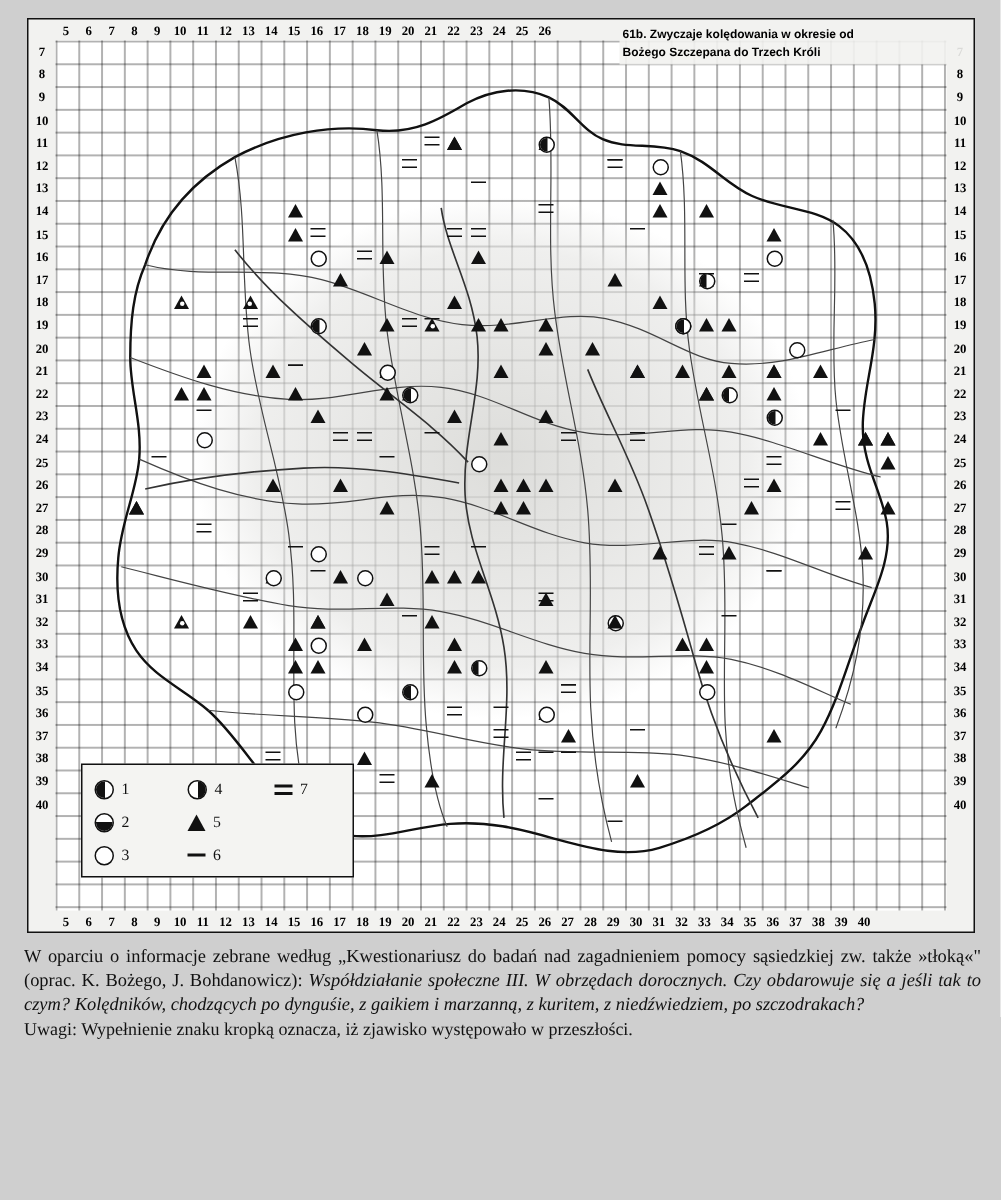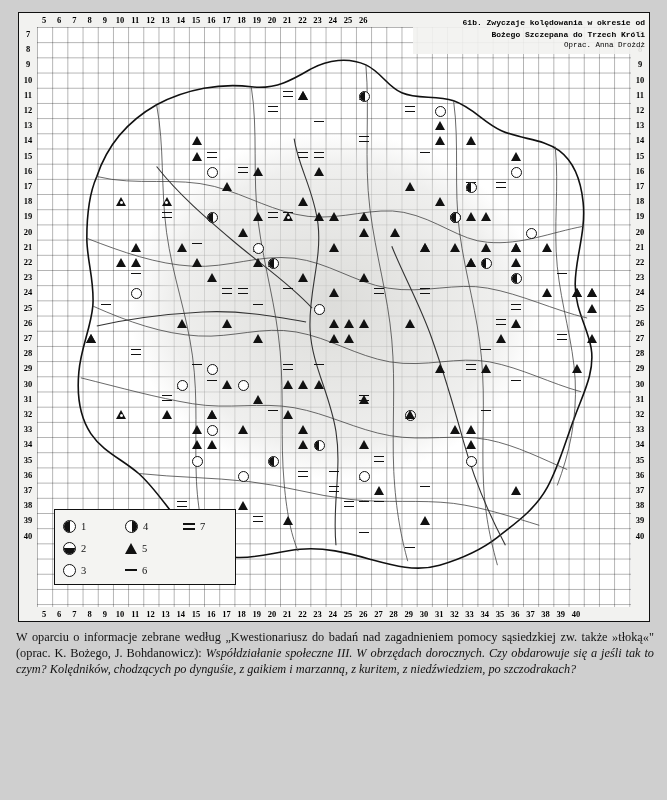--- a/index.html
+++ b/index.html
@@ -52,22 +52,22 @@
   .plot .shade{
     position:absolute;inset:0;
     background:
       radial-gradient(ellipse 46% 40% at 50% 48%, rgba(215,215,212,.85) 0%, rgba(228,228,226,.6) 60%, rgba(244,244,242,0) 75%);
   }
   .outline{position:absolute;inset:0;}
 
   
   .title-block{
     position:absolute;right:2px;top:2px;width:230px;
-    text-align:right;font-size:8px;line-height:1.45;
-    font-family:Liberation Mono, monospace;font-weight:bold;
+    text-align:left;font-size:8px;line-height:1.45;
+    font-family:Liberation Sans, sans-serif;font-weight:bold;
     color:#000;background:rgba(242,242,240,.9);
     padding:2px 2px 3px;
     z-index:6;
   }
   .title-block .t-sub{font-weight:normal;font-size:7.5px;}
 
   
   .legend{
     position:absolute;left:35px;bottom:36px;width:180px;height:74px;
     border:1px solid #111;background:#f4f4f2;
@@ -483,21 +483,20 @@
             <div class="mk dash" style="left: 276.6px; top: 94.2px;"></div>
             <div class="mk tri" style="left: 261.4px; top: 352.6px;"></div>
             <div class="mk tri" style="left: 459px; top: 307px;"></div>
             <div class="mk tri" style="left: 246.2px; top: 489.4px;"></div>
           </div>
       </div>
 
       <div class="title-block">
         <div>61b. Zwyczaje kolędowania w okresie od</div>
         <div>Bożego Szczepana do Trzech Króli</div>
-        <div class="t-sub">Oprac. Anna Drożdż</div>
       </div>
 
       <div class="legend">
         <div class="col c1">
           <div class="row">
               <span class="sym sym-circle q-left"></span>
               <span class="lbl">1</span>
             </div>
           <div class="row">
               <span class="sym sym-circle q-bottom"></span>
@@ -528,15 +527,16 @@
               <span class="lbl">7</span>
             </div>
         </div>
       </div>
 
     </div>
   </div>
 
   <div class="caption">
     <p><span>W oparciu o informacje zebrane według „Kwestionariusz do badań nad zagadnieniem pomocy sąsiedzkiej zw. także »tłoką«" (oprac. K. Bożego, J. Bohdanowicz): </span><span class="it">Współdziałanie społeczne III. W obrzędach dorocznych. Czy obdarowuje się a jeśli tak to czym? Kolędników, chodzących po dynguśie, z gaikiem i marzanną, z kuritem, z niedźwiedziem, po szczodrakach?</span></p>
+    <p class="cap-small">Uwagi: Wypełnienie znaku kropką oznacza, iż zjawisko występowało w przeszłości.</p>
   </div>
 
 </div>
 
 </body></html>

